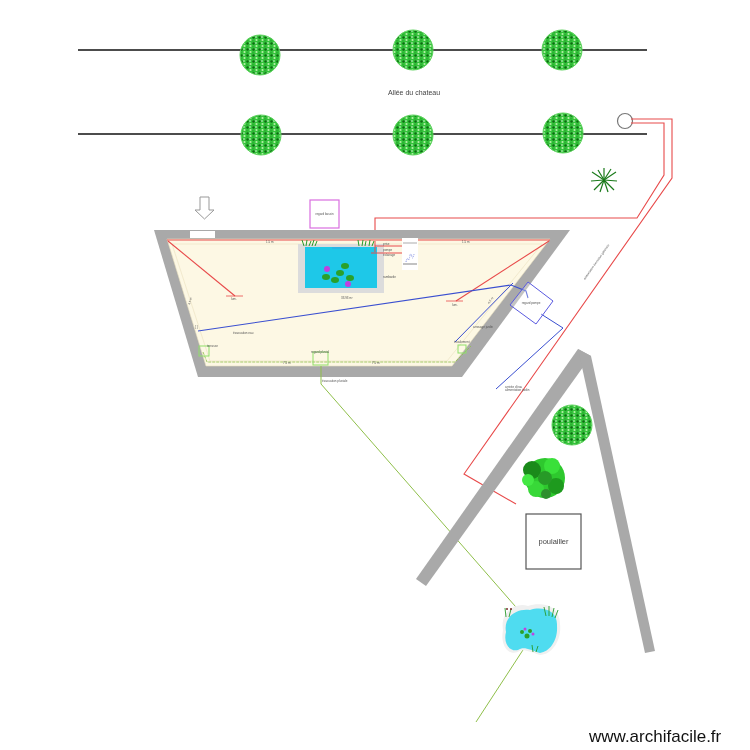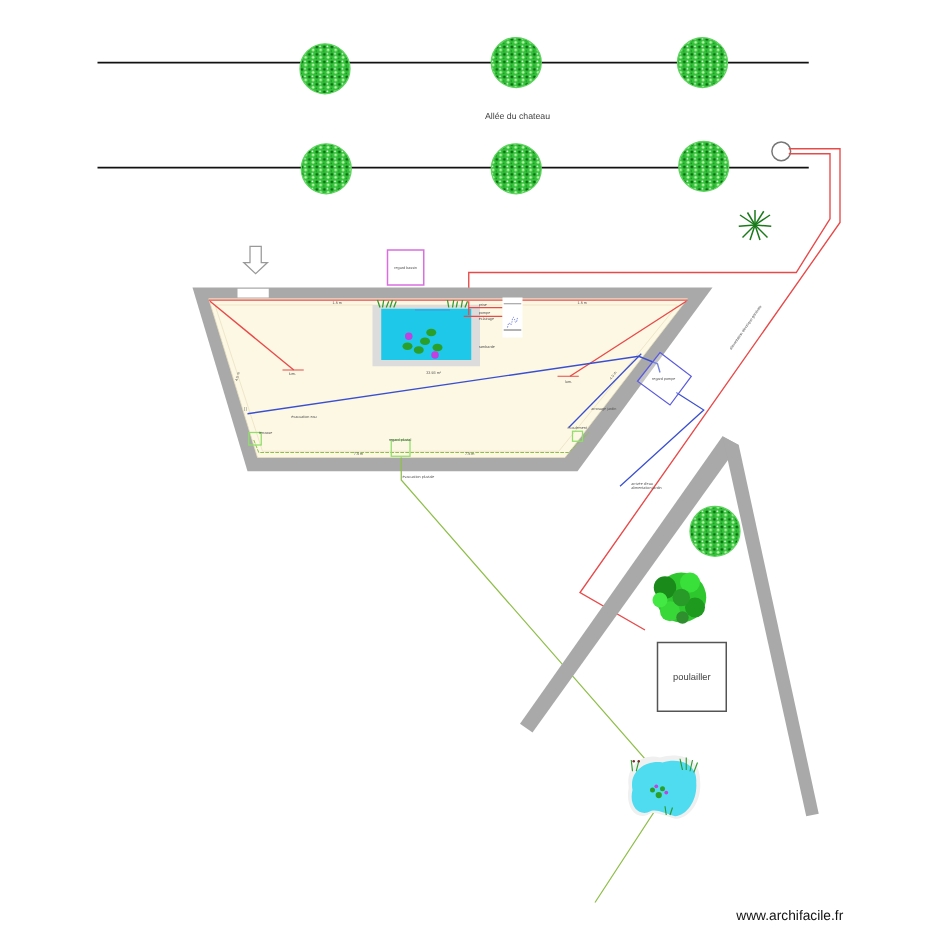--- a/index.html
+++ b/index.html
@@ -1,20 +1,20 @@
 <!DOCTYPE html>
 <html><head>
 <meta charset="utf-8">
 <style>
   html, body { margin:0; padding:0; background:#ffffff; }
   body { width:750px; height:750px; position:relative; overflow:hidden; font-family:"Liberation Sans", sans-serif; }
   svg#plan { position:absolute; left:0; top:0; }
   .lbl { font-family:"Liberation Sans", sans-serif; fill:#444; }
   .tiny { font-size:3px; fill:#555; font-family:"Liberation Sans", sans-serif; }
-  .watermark { position:absolute; left:589px; top:727px; font-size:11px; color:#111; font-family:"Liberation Sans", sans-serif; }
+  .watermark { position:absolute; left:589px; top:727px; font-size:17px; color:#111; font-family:"Liberation Sans", sans-serif; }
 </style>
 </head>
 <body>
 
 <svg id="plan" width="750" height="750" viewBox="0 0 750 750">
   <defs>
     <pattern id="leaf" width="6" height="6" patternUnits="userSpaceOnUse">
       <rect width="6" height="6" fill="#33c23a"></rect>
       <circle cx="1.5" cy="1.5" r="1.2" fill="#0e6b12"></circle>
       <circle cx="4.5" cy="4" r="1.1" fill="#b8f0a8"></circle>

